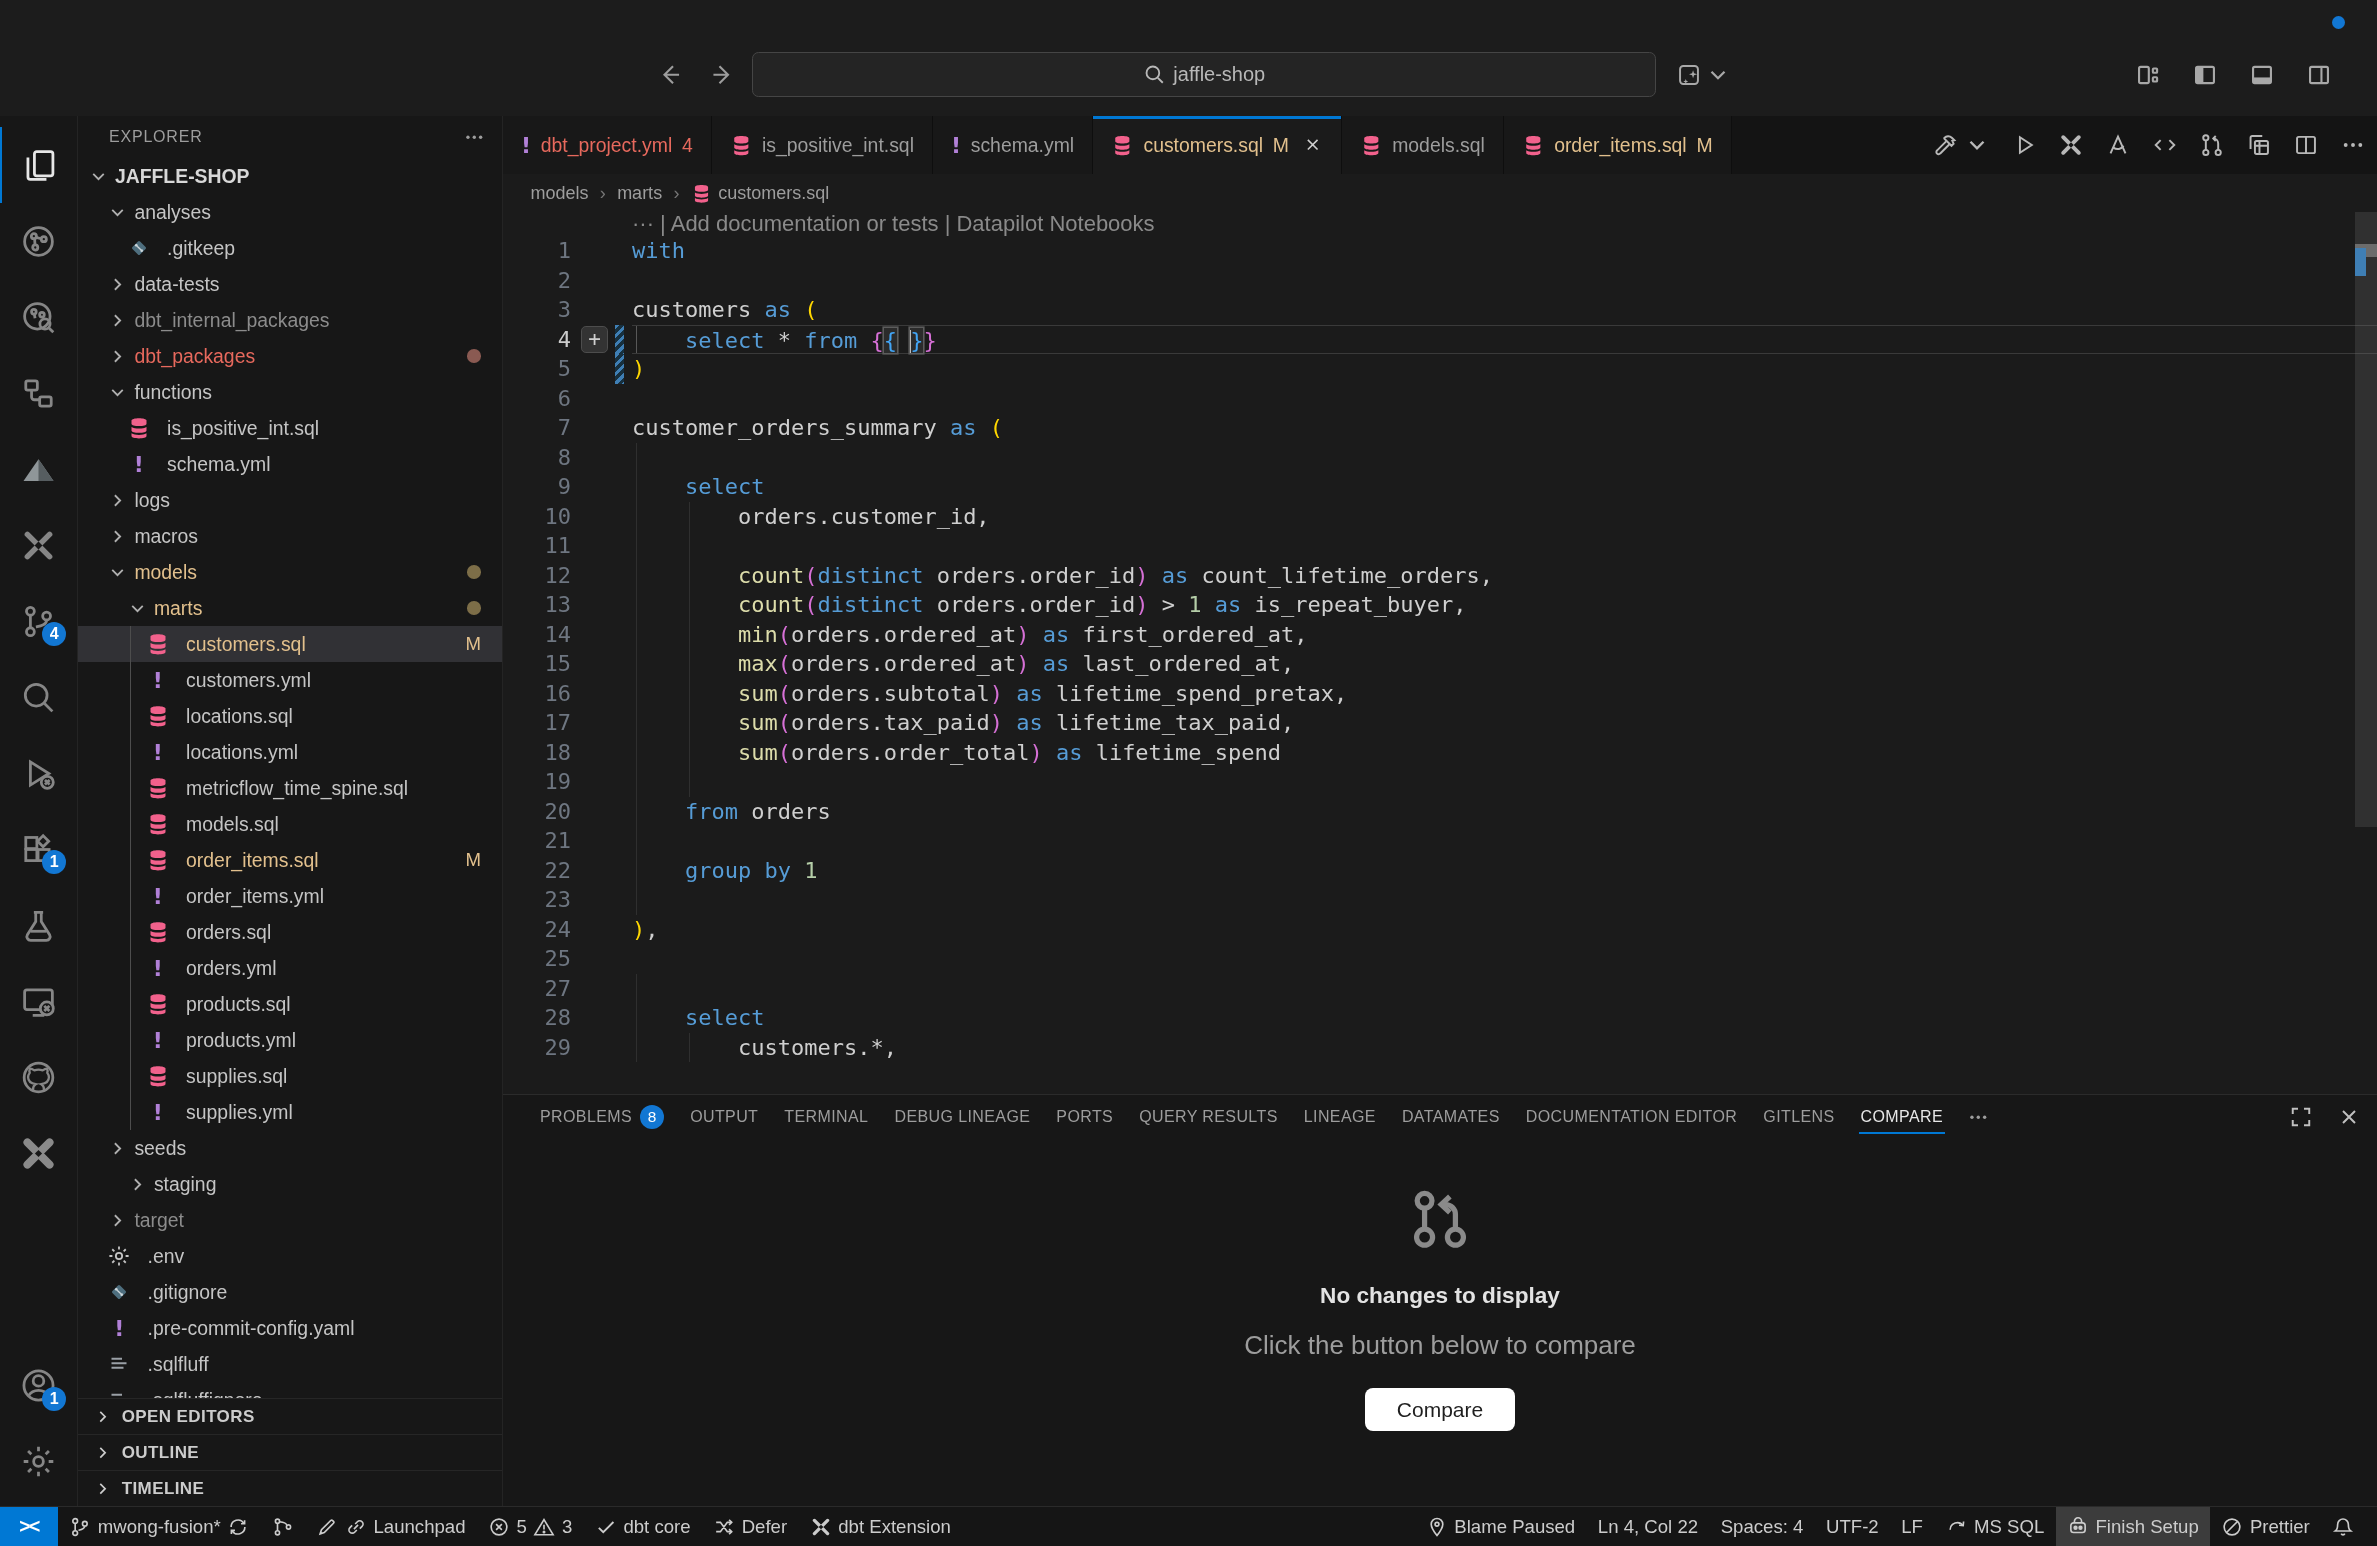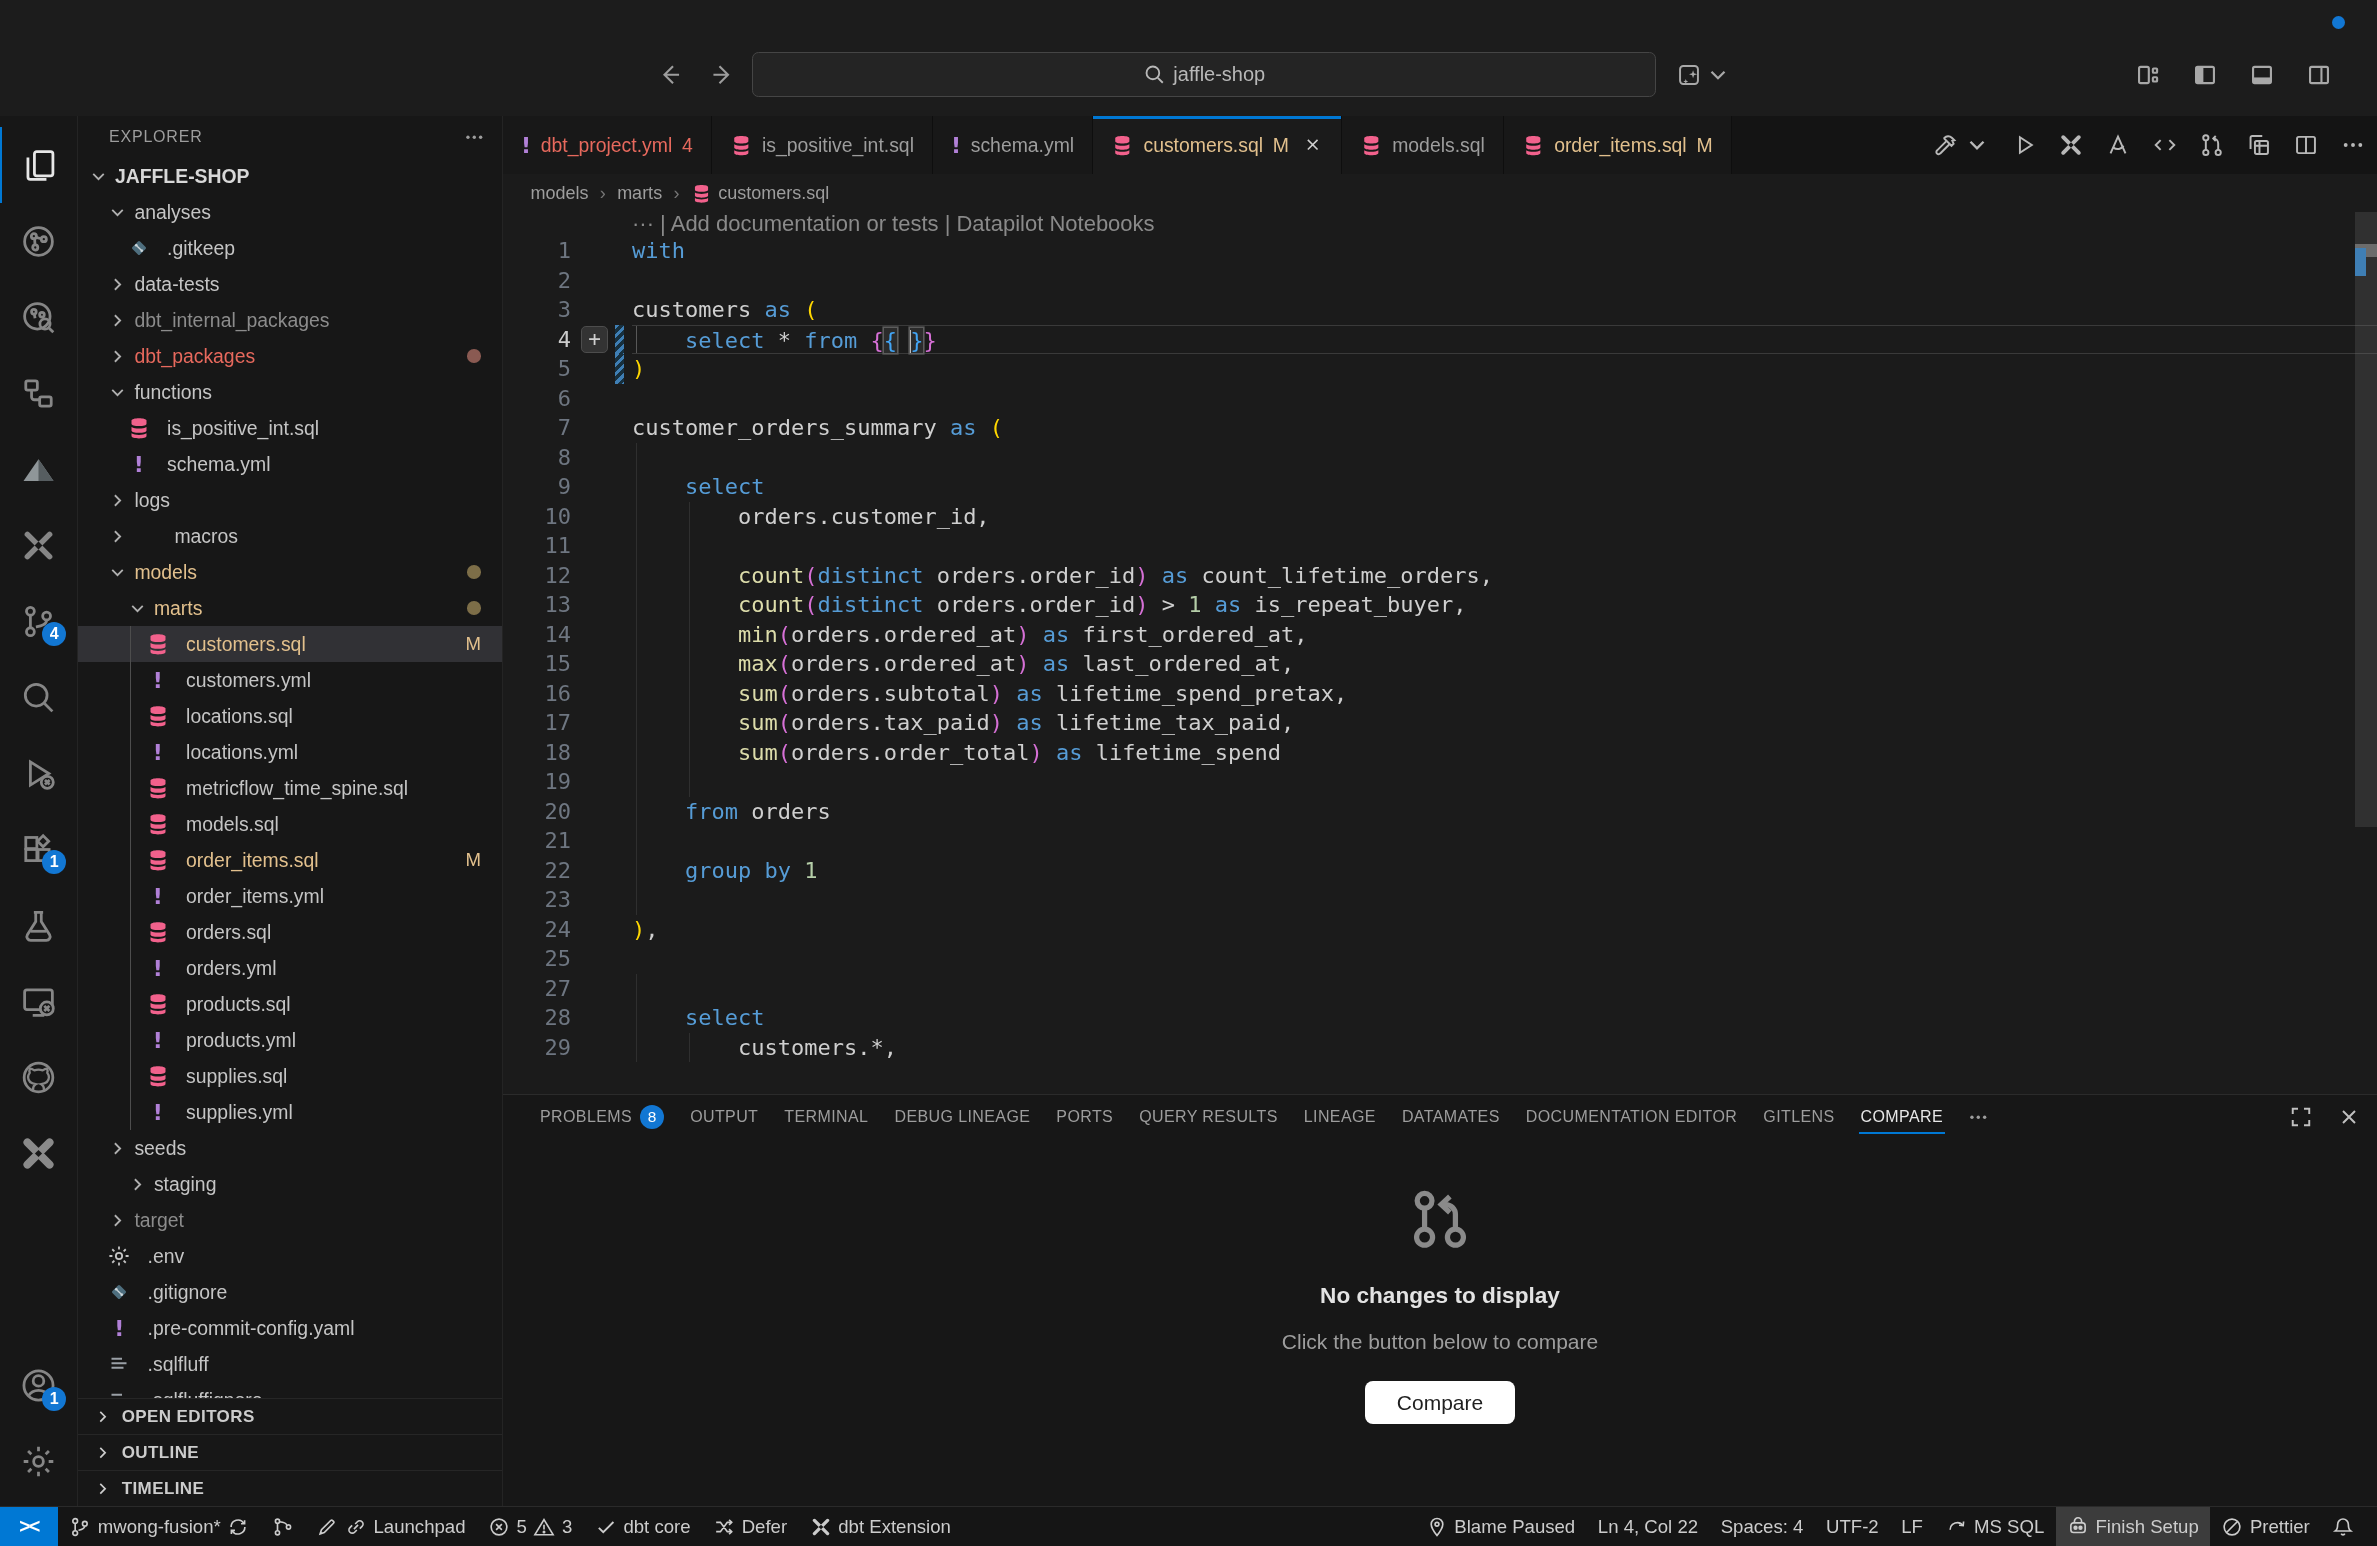--- a/index.html
+++ b/index.html
@@ -126,21 +126,21 @@
   .ptab.active::after { content:""; position:absolute; left:11.3px; right:11.3px; bottom:4.9px; height:2.4px; background:#0078d4; }
   .pbadge { min-width:24px; height:24px; padding:0 6.5px; background:#1277d3; border-radius:12px; color:#fff;
     font-size:15.4px; display:flex; align-items:center; justify-content:center; }
   .ptab-more { padding:0 11.3px; color:#9d9d9d; cursor:pointer; }
   .panel-actions { margin-left:auto; display:flex; gap:24px; color:#c0c0c0; }
   .panel-actions .icon svg { width:24px; height:24px; }
   .panel-body { flex:1; display:flex; flex-direction:column; align-items:center; justify-content:flex-start;
     padding-top:47px; gap:0; }
   .empty-icon svg { width:74px; height:74px; color:#8a8a8a; }
   .empty-title { margin-top:22.6px; font-size:22.6px; font-weight:bold; color:#e3e3e3; }
-  .empty-sub { margin-top:21px; font-size:21px; color:#9d9d9d; }
+  .empty-sub { margin-top:21px; font-size:26px; color:#9d9d9d; }
   .compare-btn { margin-top:27.5px; background:#ffffff; color:#1f1f1f; font-size:21px; padding:9.7px 32px;
     border:none; border-radius:8px; cursor:pointer; font-family:"Liberation Sans", sans-serif; }
 
   
   .statusbar { height:40px; flex:0 0 auto; background:#151515; border-top:0.8px solid #2a2a2a;
     display:flex; align-items:stretch; font-size:18.6px; color:#cccccc; }
   .sb-left { display:flex; align-items:stretch; }
   .sb-right { margin-left:auto; display:flex; align-items:stretch; padding-right:11.3px; }
   .sb-item { display:flex; align-items:center; gap:6.5px; padding:0 11.3px; cursor:pointer; white-space:nowrap; }
   .sb-item .icon { display:flex; align-items:center; }
@@ -472,21 +472,21 @@
             <span class="tlabel">schema.yml</span>
           </div>
           <div class="tree-row" style="padding-left: 27.5px;">
             <span class="tchev icon">
               <svg viewBox="0 0 16 16" fill="none" stroke="currentColor" stroke-width="1.2">
                 <path d="M6 4l4 4-4 4" stroke-width="1.4"></path>
               </svg>
             </span>
             <span class="tlabel">logs</span>
           </div>
-          <div class="tree-row" style="padding-left: 27.5px; gap: 40px;">
+          <div class="tree-row" style="padding-left: 27.5px;">
             <span class="tchev icon">
               <svg viewBox="0 0 16 16" fill="none" stroke="currentColor" stroke-width="1.2">
                 <path d="M6 4l4 4-4 4" stroke-width="1.4"></path>
               </svg>
             </span>
             <span class="tlabel">macros</span>
           </div>
           <div class="tree-row" style="padding-left: 27.5px;">
             <span class="tchev icon">
               <svg viewBox="0 0 16 16" fill="none" stroke="currentColor" stroke-width="1.2">

